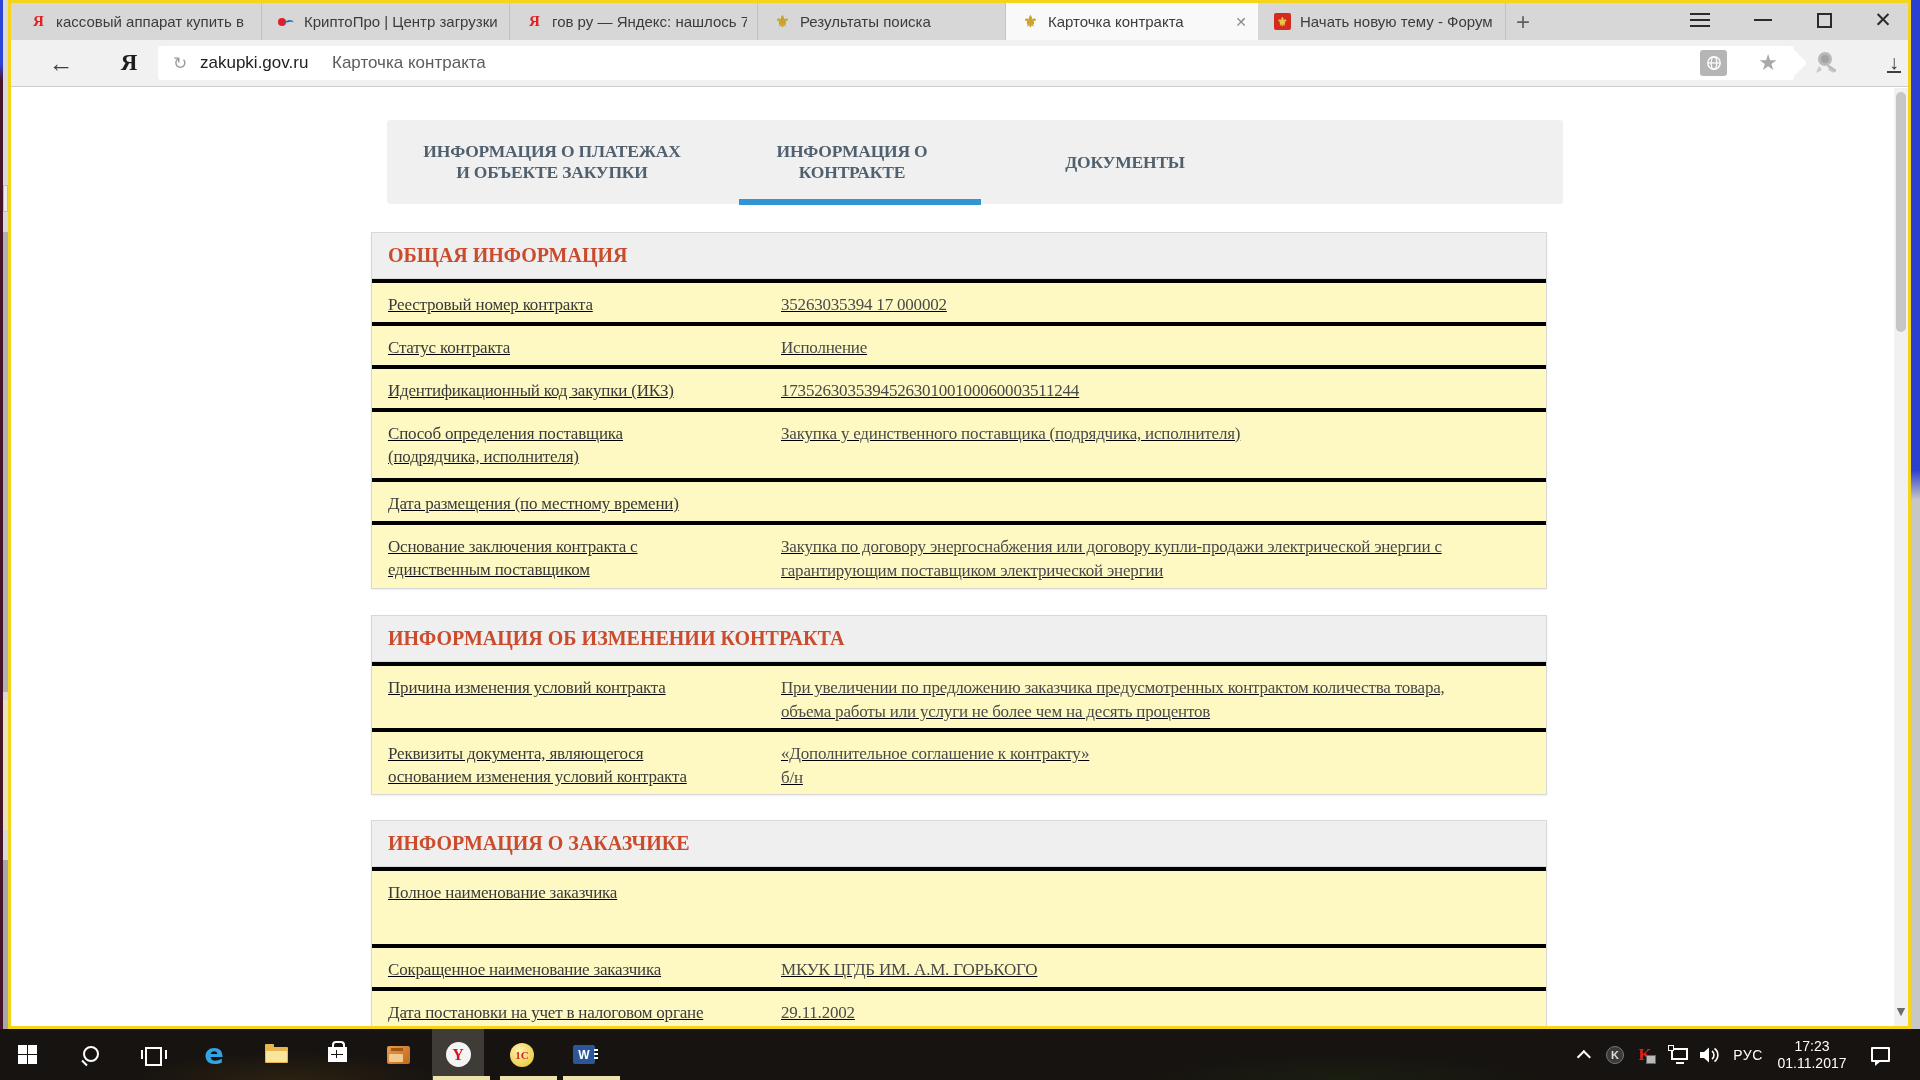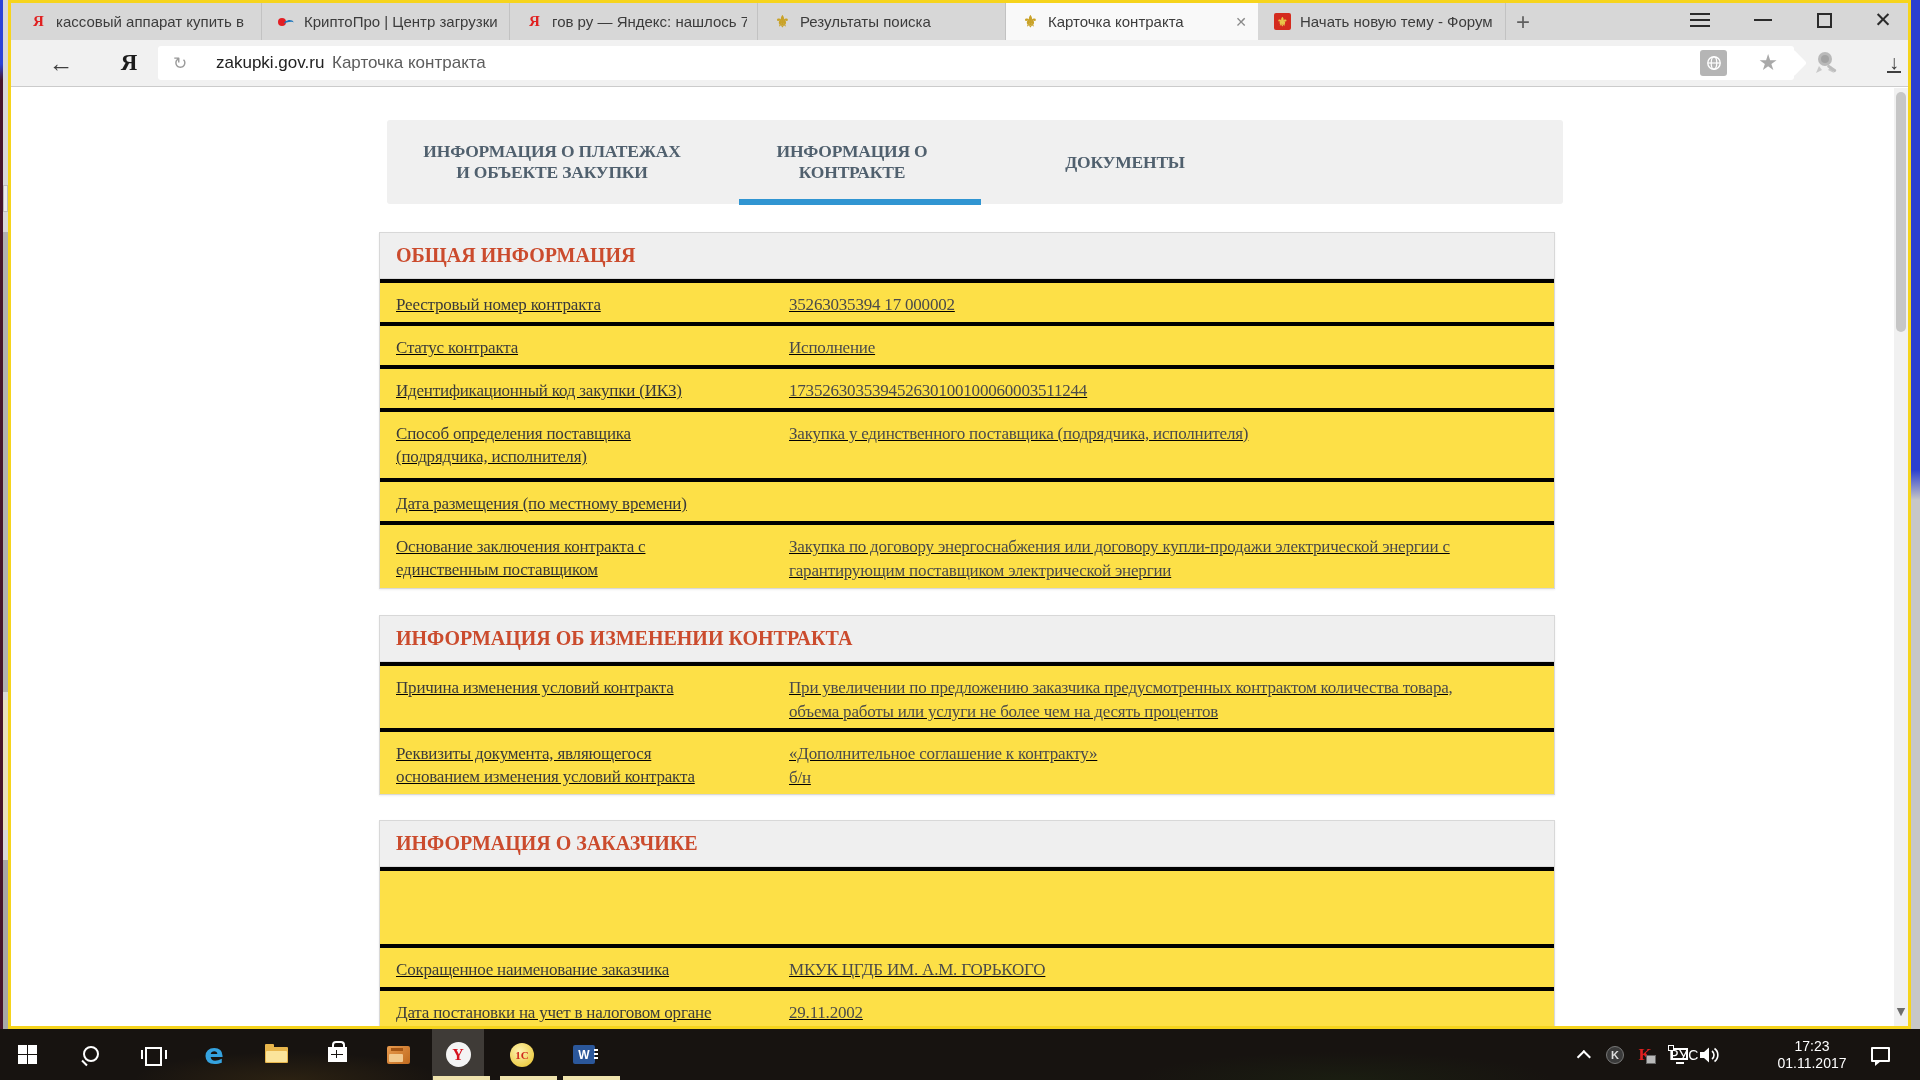--- a/index.html
+++ b/index.html
@@ -49,42 +49,42 @@
   .ctl-close { font-size:21px; }
 
   
   .toolbar { left:11px; top:40px; width:1897px; height:47px; background:#f1f1f1; border-bottom:1px solid #cbcbcb; }
   .tb-ic { position:absolute; top:0; height:46px; display:flex; align-items:center; justify-content:center; color:#3f3f3f; cursor:pointer; }
   .back-ic { left:30px; width:40px; font-size:25px; }
   .ya-btn { left:98px; width:40px; font-size:23px; font-weight:bold; font-family:"Liberation Serif",serif; color:#1c1c1c; }
   .omnibox { position:absolute; left:147px; top:6px; width:1636px; height:34px; background:#fff; border-radius:3px; }
   .omnibox::after { content:""; position:absolute; right:-9px; top:7px; width:20px; height:20px; background:#fff; transform:rotate(45deg); border-radius:3px; }
   .refresh-ic { position:absolute; left:10px; top:0; height:34px; width:24px; display:flex; align-items:center; justify-content:center; color:#9b9b9b; font-size:17px; cursor:pointer; }
-  .url-host { position:absolute; left:58px; top:7px; font-size:17px; color:#222; }
+  .url-host { position:absolute; left:42px; top:7px; font-size:17px; color:#222; }
   .url-title { position:absolute; left:174px; top:7px; font-size:17px; color:#5d5d5d; }
   .globe-btn { position:absolute; left:1542px; top:4px; width:27px; height:26px; background:#b5b5b5; border-radius:3px; display:flex; align-items:center; justify-content:center; cursor:pointer; }
   .star-ic { position:absolute; left:1596px; top:3px; width:28px; height:28px; color:#a9a9a9; font-size:22px; text-align:center; line-height:28px; cursor:pointer; z-index:2; }
   .stamp-ic { left:1796px; width:36px; }
   .dl-ic { left:1866px; width:34px; }
   .dl-glyph { font-size:20px; color:#3f3f3f; border-bottom:2px solid #3f3f3f; line-height:18px; padding:0 2px; }
 
   
   .page { left:11px; top:88px; width:1897px; height:938px; background:#fff; overflow:hidden;
     font-family:"Liberation Serif", serif; letter-spacing:-0.2px; }
   .pg-scrollbar { position:absolute; right:0; top:0; width:14px; height:938px; background:#f1f1f1; }
   .pg-thumb { position:absolute; right:2px; top:4px; width:10px; height:240px; background:#c6c6c6; border-radius:5px; }
   .pg-arrow { position:absolute; right:0; bottom:8px; width:14px; text-align:center; color:#6d6d6d; font-size:11px; font-family:"DejaVu Sans",sans-serif; }
 
   .pagetabs { position:absolute; left:376px; top:32px; width:1176px; height:84px; background:#f0f0f0; border-radius:3px; display:flex; }
   .ptab { position:relative; display:flex; align-items:center; justify-content:center; text-align:center;
     font-size:17.5px; font-weight:bold; color:#50606e; line-height:21px; white-space:pre-line; cursor:pointer; }
   .ptab1 { width:270px; } .ptab2 { width:330px; } .ptab3 { width:276px; } .ptab4 { width:300px; }
   .ptab.active::after { content:""; position:absolute; left:22px; right:6px; bottom:-1px; height:6px; background:#3095d2; }
 
-  .card { position:absolute; left:368px; width:1176px; background:#fde047; border:1px solid #d8d8d8; box-shadow:0 1px 2px rgba(0,0,0,.07); }
+  .card { position:absolute; left:360px; width:1176px; background:#fef9c3; border:1px solid #d8d8d8; box-shadow:0 1px 2px rgba(0,0,0,.07); }
   .card-h { height:46px; background:#efefef; border-bottom:1px solid #dadada; display:flex; align-items:center; padding-left:16px;
     font-size:20px; font-weight:bold; color:#cb4b2d; letter-spacing:0; }
   .crow { display:flex; padding:10px 20px 0 16px; border-top:4px solid #000000;text-decoration:underline; }
   .crow:first-of-type { border-top:none; }
   .cl { flex:0 0 393px; font-size:17px; color:#3a3a3a; line-height:23px; white-space:pre-line; }
   .cv { flex:1; font-size:17px; color:#4a4a4a; line-height:24px; white-space:pre-line; }
   .cv a { color:#1d76bb; text-decoration:underline; }
   .h43{height:43px;} .h70{height:70px;} .h67{height:67px;} .h66{height:66px;} .h77{height:77px;}
 
   
@@ -275,20 +275,21 @@
         <div class="cl">Реквизиты документа, являющегося
 основанием изменения условий контракта</div>
         <div class="cv">«Дополнительное соглашение к контракту»
 б/н</div>
       </div>
     </div>
 
     <div class="card" style="top:732px;">
       <div class="card-h">ИНФОРМАЦИЯ О ЗАКАЗЧИКЕ</div>
       <div class="crow h77">
+        <div class="cl">Полное наименование заказчика</div>
       </div>
       <div class="crow h43">
         <div class="cl">Сокращенное наименование заказчика</div>
         <div class="cv">МКУК ЦГДБ ИМ. А.М. ГОРЬКОГО</div>
       </div>
       <div class="crow h43">
         <div class="cl">Дата постановки на учет в налоговом органе</div>
         <div class="cv">29.11.2002</div>
       </div>
     </div>
@@ -360,21 +361,21 @@
           <span class="plug"></span>
         </span>
     </div>
     <div class="tray" style="left:1696px; width:28px;">
       <svg width="22" height="18" viewBox="0 0 22 18">
         <polygon points="1,6 5,6 10,1.5 10,16.5 5,12 1,12" fill="#fff"></polygon>
         <path d="M13 5 A5 5 0 0 1 13 13" fill="none" stroke="#fff" stroke-width="1.6"></path>
         <path d="M15.5 2.5 A8 8 0 0 1 15.5 15.5" fill="none" stroke="#fff" stroke-width="1.6"></path>
       </svg>
     </div>
-    <div class="tray lang" style="left:1664px; width:40px;text-align:center;">РУС</div>
+    <div class="tray lang" style="left:1728px; width:40px;text-align:center;">РУС</div>
     <div class="tray clock" style="left:1772px; width:80px;align-items:center;">
       <div>17:23</div>
       <div>01.11.2017</div>
     </div>
     <div class="tray" style="left:1864px; width:32px;">
         <span class="ic-notif"></span>
       </div>
   </div>
 
 </div>

